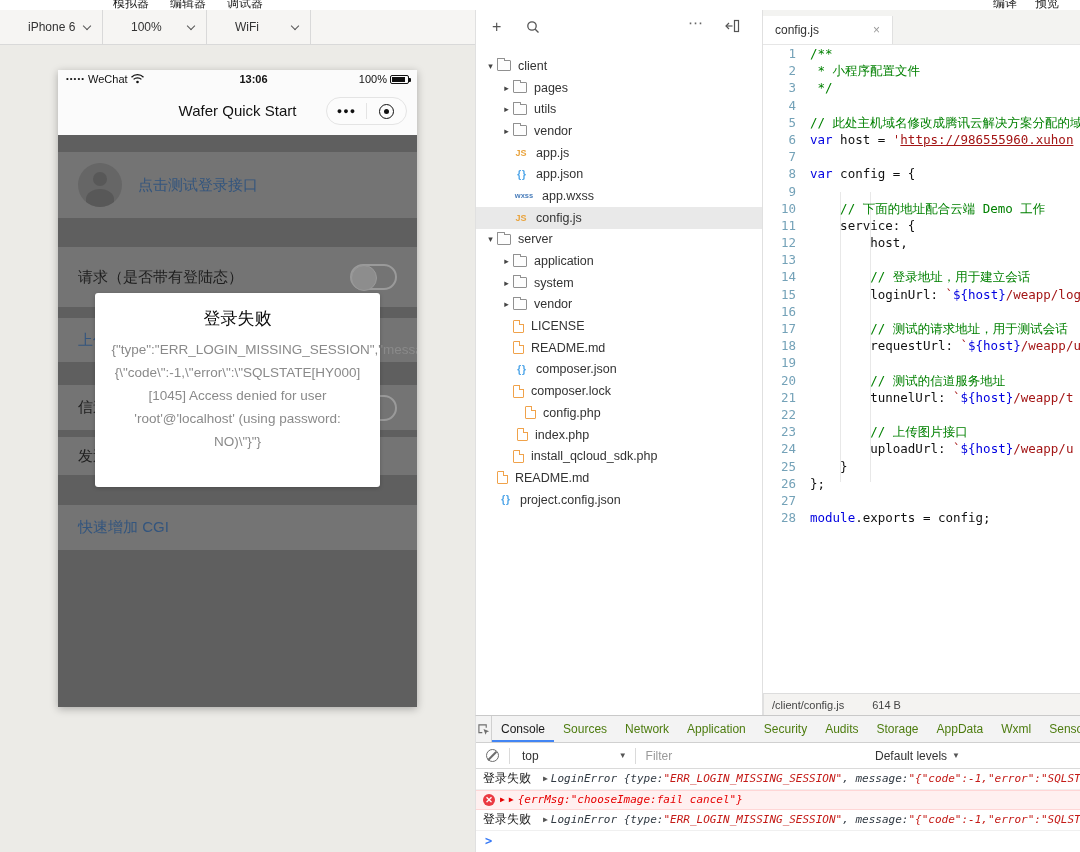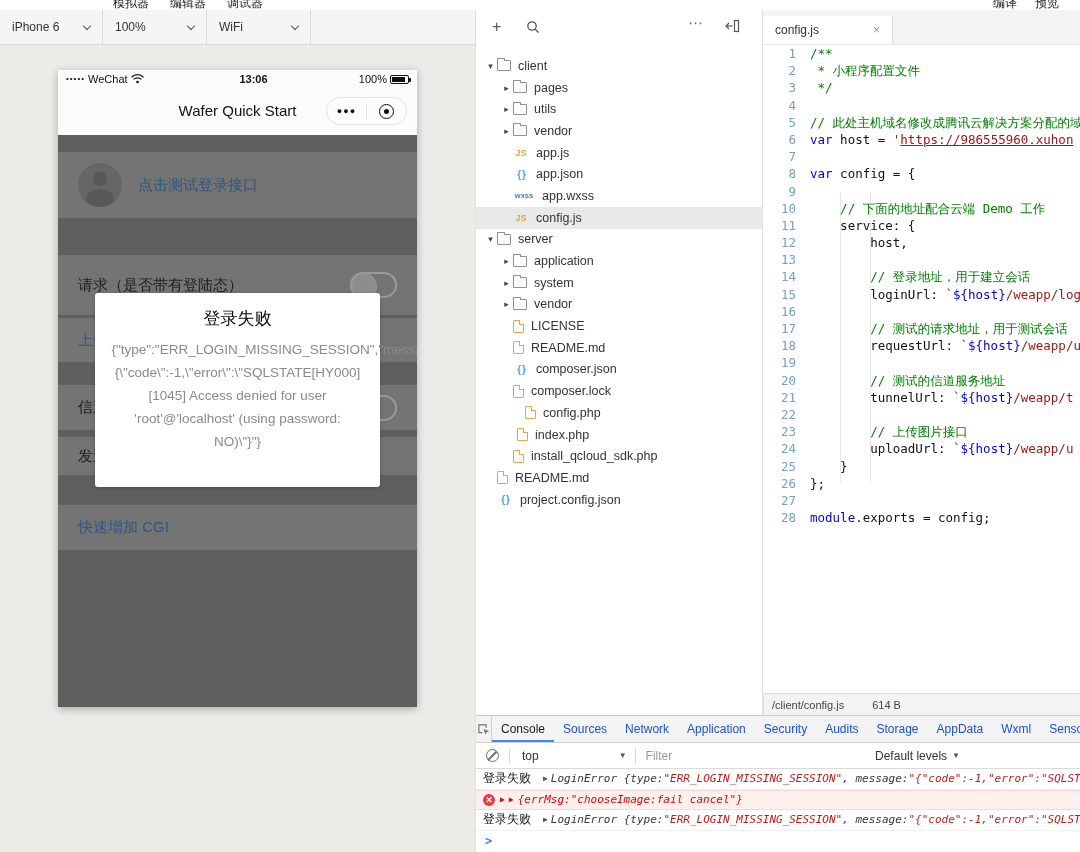--- a/index.html
+++ b/index.html
@@ -7,21 +7,21 @@
   #app { position:relative; width:1080px; height:852px; overflow:hidden;
          font-family:"Liberation Sans", sans-serif; background:#fff; }
 
   
   .menu-strip { position:absolute; left:0; top:0; width:1080px; height:10px; background:#fff; overflow:hidden; z-index:20; }
   .menu-strip span { position:absolute; top:-5px; font-size:12px; color:#222; }
 
   
   .sim-toolbar { position:absolute; left:0; top:10px; width:475px; height:35px; background:#f6f5f3;
                  border-bottom:1px solid #d9d9d9; display:flex; z-index:10; }
-  .dd { position:relative; height:100%; display:flex; align-items:center; padding-left:12px;
+  .dd { position:relative; height:100%; display:flex; align-items:center; padding-left:28px;
         border-right:1px solid #d9d9d9; font-size:12px; color:#333; cursor:pointer; }
   .dd .chev { position:absolute; right:12px; top:13px; width:6px; height:6px;
               border-right:1.5px solid #555; border-bottom:1.5px solid #555; transform:rotate(45deg); }
   .dd1{width:103px}.dd2{width:104px}.dd3{width:104px}
 
   
   .sim-panel { position:absolute; left:0; top:45px; width:475px; height:807px; background:#ecebe7; }
   .phone { position:absolute; left:58px; top:25px; width:359px; height:637px; background:#5f5f5f;
            box-shadow:0 2px 8px rgba(0,0,0,.28); }
   .statusbar { position:absolute; left:0; top:0; width:100%; height:18px; background:#fbfbfb;
@@ -44,21 +44,21 @@
   .cap-dot { width:5px; height:5px; background:#111; border-radius:50%; }
 
   .page { position:absolute; left:0; top:65px; width:100%; height:572px; background:#5f5f5f; overflow:hidden; }
   .prow { position:absolute; left:0; width:100%; background:#747474; display:flex; align-items:center; padding:0 20px; }
   .prow .txt { font-size:15px; color:#1e1e1e; }
   .prow .link { font-size:15px; color:#33557e; }
   .row-user { top:17px; height:66px; }
   .avatar { width:44px; height:44px; border-radius:50%; background:#666; position:relative; overflow:hidden; margin-right:16px; }
   .avatar::before { content:""; position:absolute; left:15px; top:9px; width:14px; height:14px; border-radius:50%; background:#585858; }
   .avatar::after { content:""; position:absolute; left:8px; top:26px; width:28px; height:20px; border-radius:50% 50% 0 0; background:#585858; }
-  .row-req { top:120px; height:60px; }
+  .row-req { top:112px; height:60px; }
   .row-upload { top:183px; height:44px; }
   .row-channel { top:250px; height:45px; }
   .row-send { top:302px; height:38px; }
   .row-cgi { top:370px; height:45px; }
   .toggle { margin-left:auto; width:47px; height:26px; border:2px solid #9a9a9a; border-radius:14px; position:relative; }
   .toggle::before { content:""; position:absolute; left:-1px; top:-1px; width:24px; height:24px;
                     border-radius:50%; background:#8d8d8d; border:1px solid #9a9a9a; }
 
   .dialog { position:absolute; left:37px; top:158px; width:285px; height:194px; background:#fff;
             border-radius:3px; z-index:5; box-shadow:0 1px 4px rgba(0,0,0,.2); }
@@ -109,21 +109,21 @@
   .editor-status { position:absolute; left:763px; top:693px; width:317px; height:22px; background:#f4f3f1;
                    border-top:1px solid #ddd; border-left:1px solid #e0e0e0; display:flex; align-items:center;
                    font-size:11px; color:#444; padding-left:8px; gap:28px; }
 
   
   .devtools { position:absolute; left:475px; top:715px; width:605px; height:137px; background:#fff;
               border-top:1px solid #c9c9c9; border-left:1px solid #e0e0e0; overflow:hidden; }
   .dt-tabbar { height:27px; background:#f3f3f3; border-bottom:1px solid #d0d0d0; display:flex; align-items:center; overflow:hidden; }
   .dt-inspect { width:30px; height:100%; border-right:1px solid #d0d0d0; display:flex; align-items:center; justify-content:center; cursor:pointer; }
   .dt-tabs { display:flex; align-items:center; height:100%; }
-  .dt-tab { padding:0 9px; font-size:12px; color:#1d4ed8; height:100%; display:flex; align-items:center; cursor:pointer; white-space:nowrap; }
+  .dt-tab { padding:0 9px; font-size:12px; color:#4d7c0f; height:100%; display:flex; align-items:center; cursor:pointer; white-space:nowrap; }
   .dt-tab.active { color:#1a1a1a; box-shadow:inset 0 -2px 0 #4285f4; }
   .dt-filterbar { height:26px; border-bottom:1px solid #dadada; display:flex; align-items:center; font-size:12px; color:#333; }
   .clear-ico { width:13px; height:13px; border:1.5px solid #6e6e6e; border-radius:50%; position:relative; margin:0 10px; cursor:pointer; }
   .clear-ico::before { content:""; position:absolute; left:-1px; top:4.5px; width:12px; height:1.5px; background:#6e6e6e; transform:rotate(-45deg); }
   .fb-sep { width:1px; height:16px; background:#dadada; }
   .fb-top { padding:0 8px 0 12px; display:flex; align-items:center; gap:80px; cursor:pointer; }
   .fb-caret { font-size:8px; color:#555; }
   .fb-filter { color:#9a9a9a; padding-left:10px; flex:1; }
   .fb-levels { display:flex; align-items:center; gap:5px; padding-right:120px; cursor:pointer; }
   .console-row { min-height:20.5px; display:flex; align-items:center; border-bottom:1px solid #f0f0f0;

